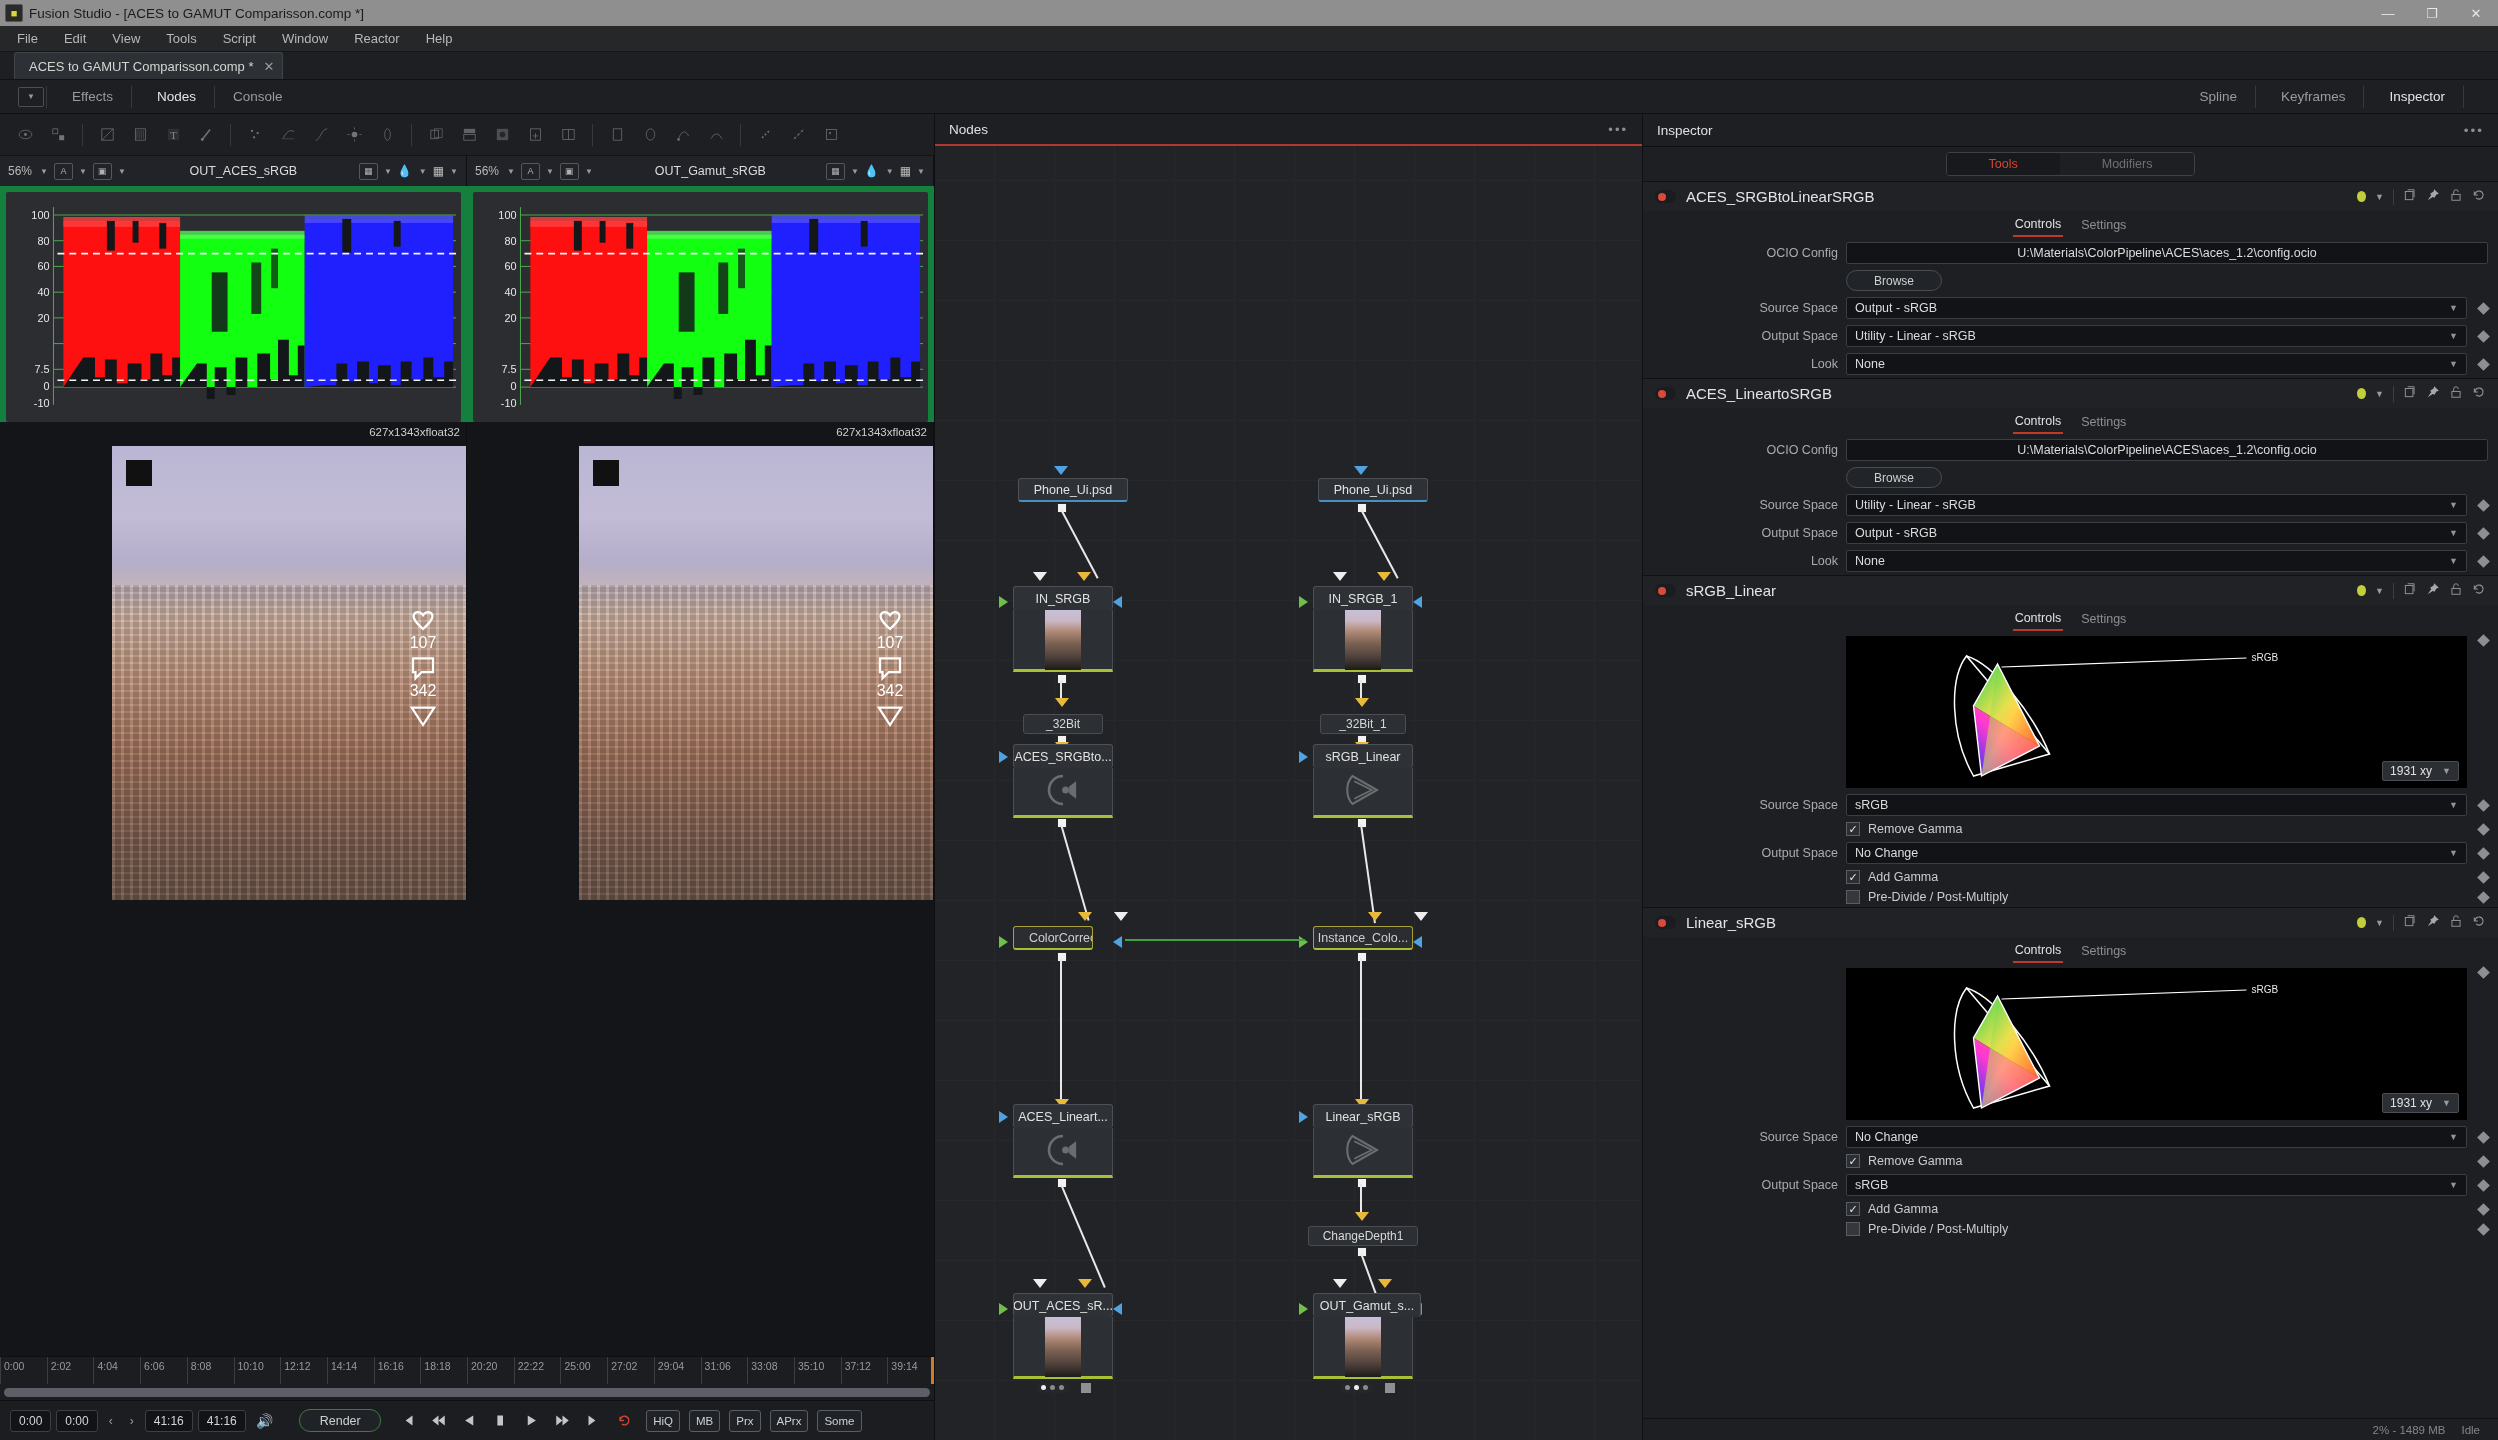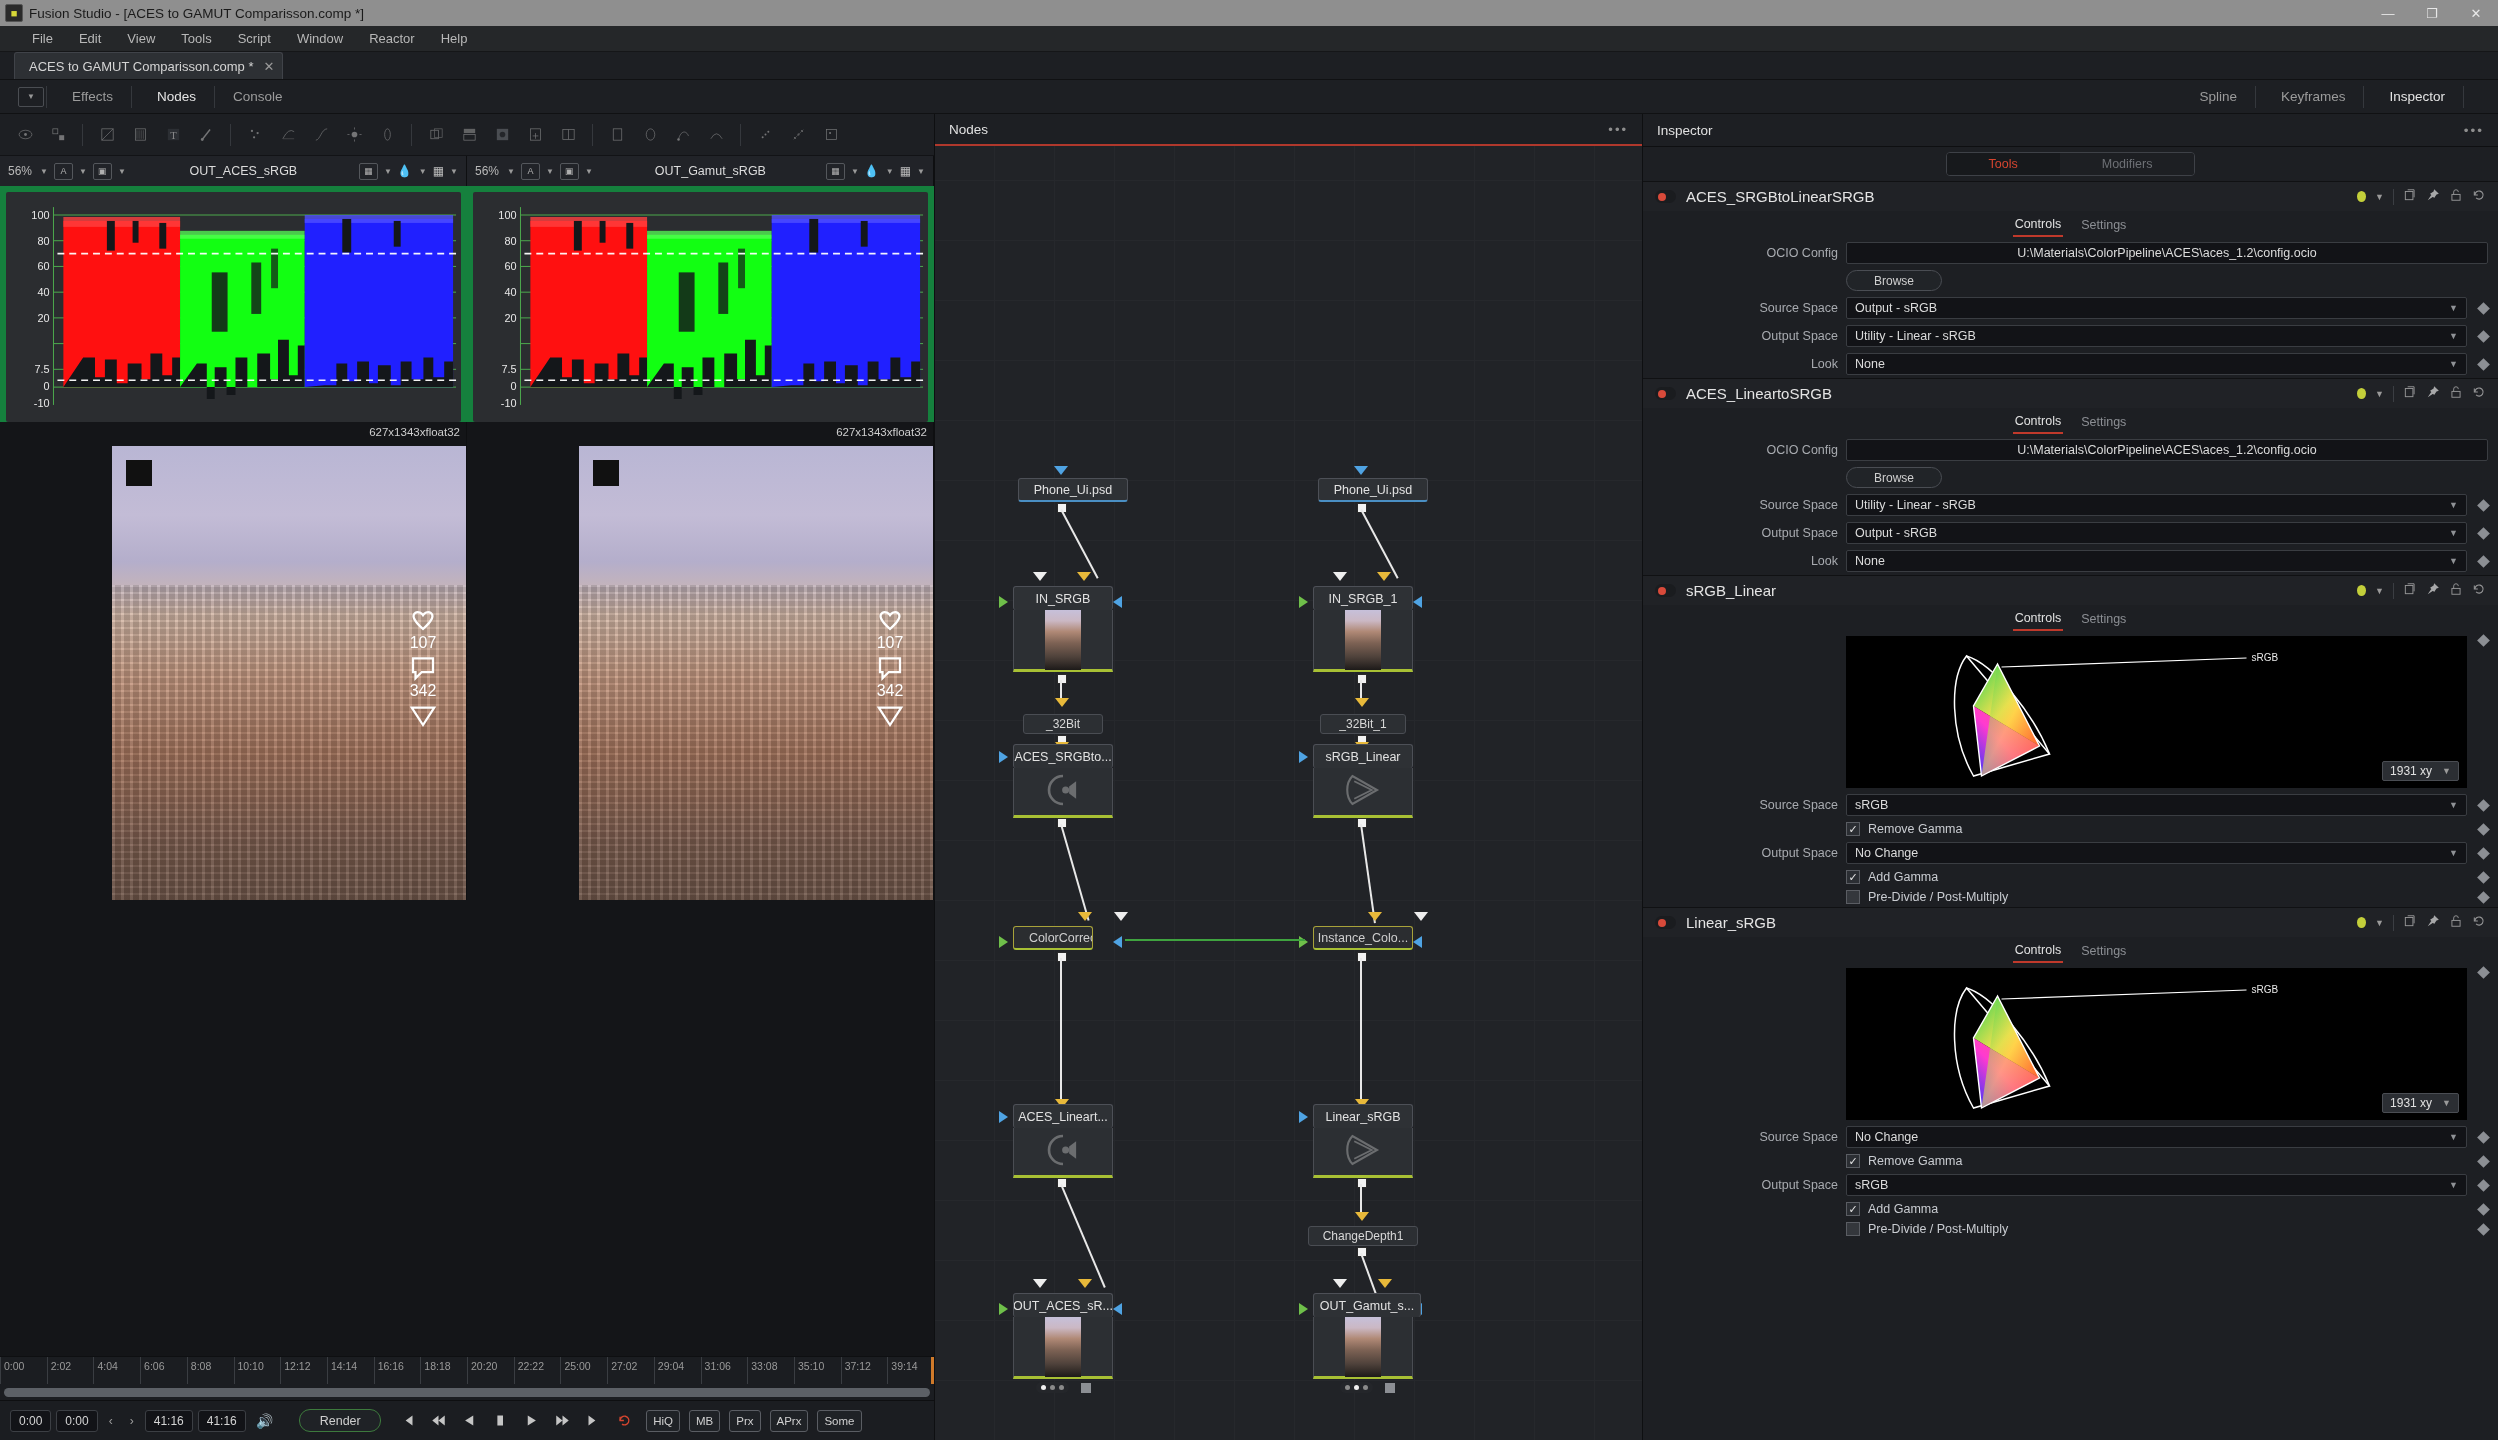--- a/index.html
+++ b/index.html
@@ -13,21 +13,21 @@
   .tb-icon { width:18px; height:18px; margin:0 6px 0 5px; background:#2a2a2a;
     border:1px solid #555; border-radius:2px; display:flex; align-items:center;
     justify-content:center; font-size:11px; color:#d8d838; }
   .tb-title { font-size:13.5px; color:#1a1a1a; }
   .tb-btns { position:absolute; right:0; top:0; height:26px; display:flex; }
   .tb-btn { width:44px; height:26px; display:flex; align-items:center;
     justify-content:center; font-size:13px; color:#e8e8e8; }
 
   
   .menubar { height:26px; background:#252729; display:flex; align-items:center;
-    padding-left:19px; border-bottom:1px solid #151618; }
+    padding-left:4px; border-bottom:1px solid #151618; }
   .menu-item { padding:0 13px; font-size:13px; color:#b8b8b8; line-height:26px; }
 
   
   .tabrow { height:28px; background:#1d1f23; display:flex; align-items:flex-end;
     border-bottom:1px solid #101113; }
   .comp-tab { height:27px; background:#2d3034; border:1px solid #404349;
     border-bottom:none; border-radius:3px 3px 0 0; display:flex; align-items:center;
     padding:0 8px 0 14px; margin-left:14px; font-size:13px; color:#d4d4d4; gap:10px; }
   .comp-tab .x { color:#9a9a9a; font-size:13px; }
 
@@ -1268,14 +1268,18 @@
       </div>
       <div class="row">
         <div class="chk">
           <span class="cbox off"></span>
           <span class="chklbl">Pre-Divide / Post-Multiply</span>
         </div>
         <div class="diamond"></div>
       </div>
     </div>
 
+    <div class="statusbar">
+      <span>2% - 1489 MB</span>
+      <span>Idle</span>
+    </div>
   </div>
 </div>
 
 </body></html>

